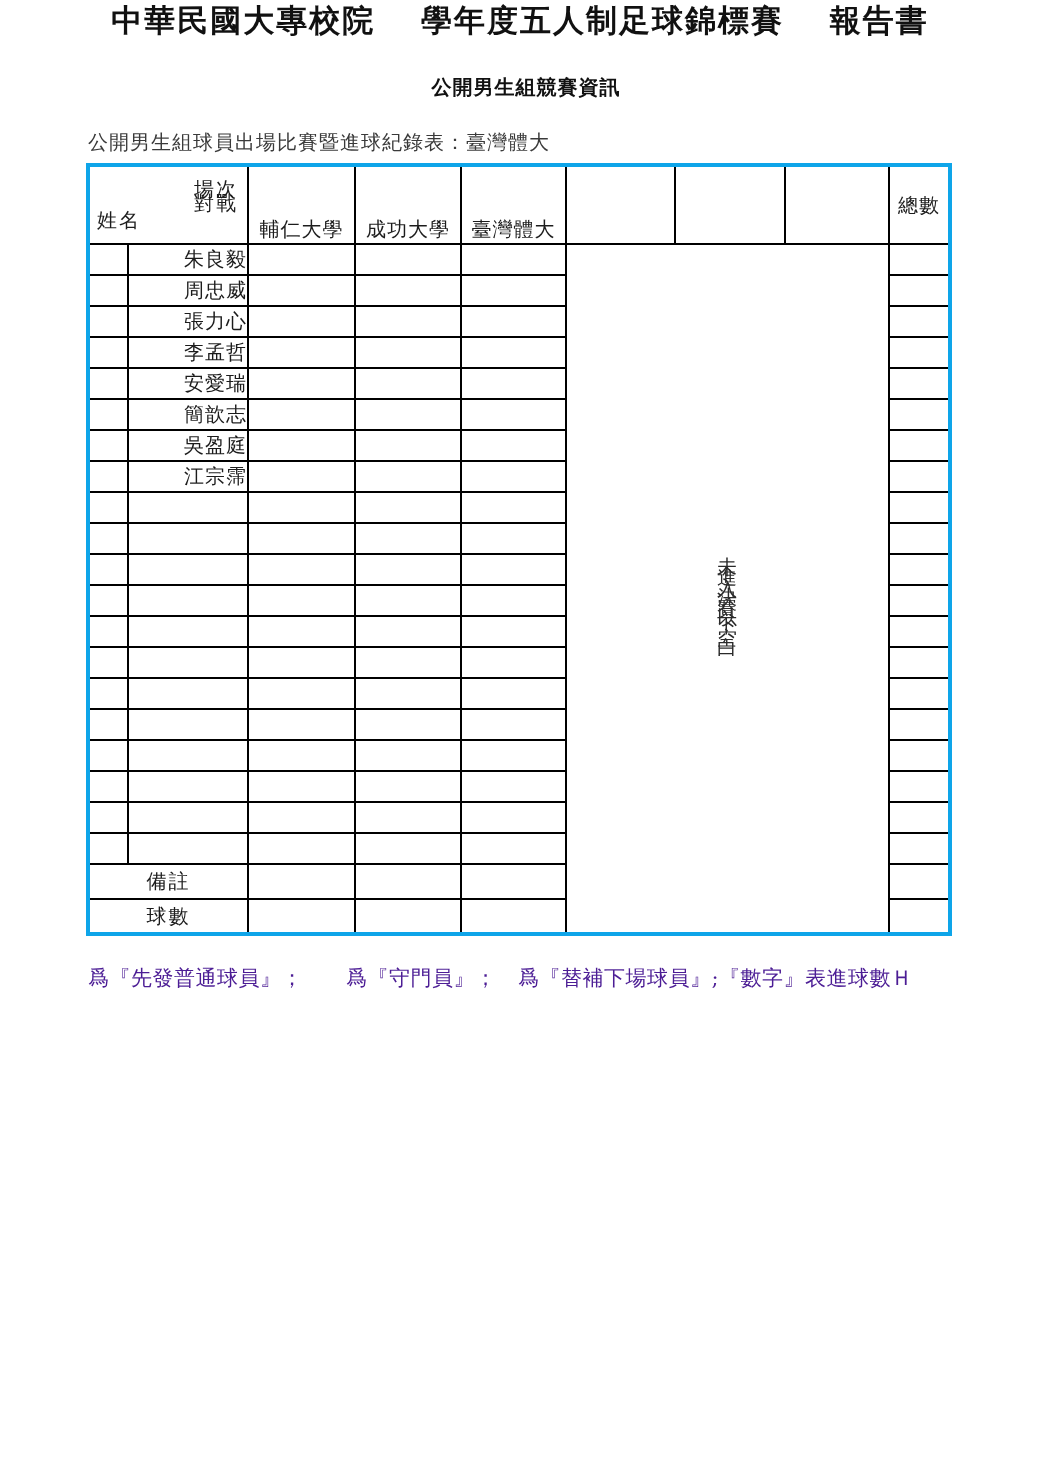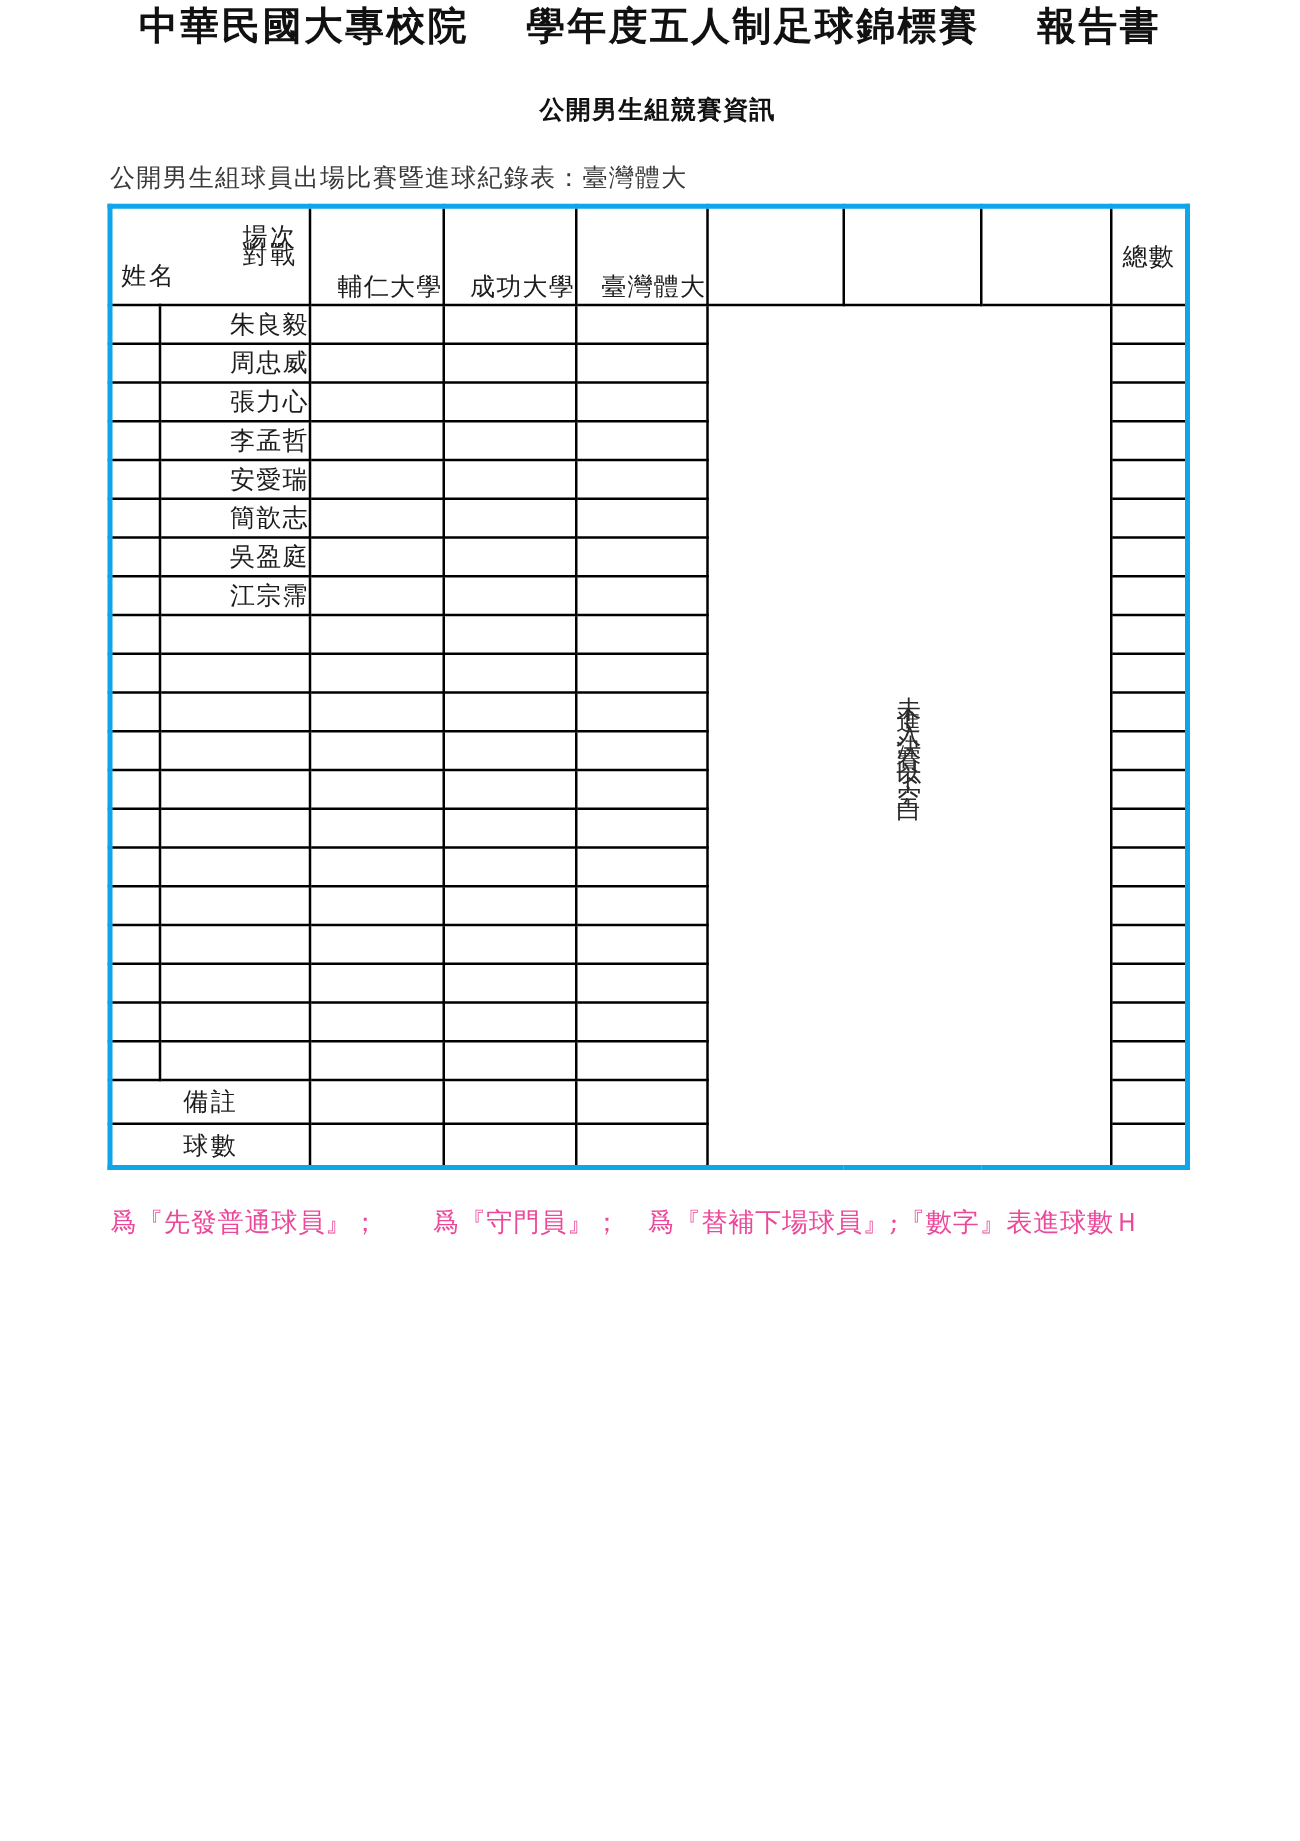--- a/index.html
+++ b/index.html
@@ -47,21 +47,21 @@
     font-size: 20px;
     padding: 0;
     overflow: hidden;
   }
 
   .header-row td { height: 76px; }
   .corner-cell { position: relative; }
   .corner-tr { position: absolute; top: 9px; right: 9px; letter-spacing: 2px; }
   .corner-bl { position: absolute; bottom: 9px; left: 7px; letter-spacing: 2px; }
   .corner-br { position: absolute; bottom: 26px; right: 9px; letter-spacing: 2px; }
-  .opp-cell { vertical-align: bottom; text-align: right; padding-bottom: 8px; letter-spacing: 1px; }
+  .opp-cell { vertical-align: bottom; text-align: center; padding-bottom: 8px; letter-spacing: 1px; }
   .total-head-cell { vertical-align: middle; text-align: center; letter-spacing: 1px; }
 
   .player-row td { height: 29px; }
   .name-cell { text-align: right; vertical-align: middle; letter-spacing: 1px; }
 
   .merged-cell { vertical-align: middle; text-align: center; }
   .vtext {
     display: inline-block;
     writing-mode: vertical-rl;
     font-size: 20px;
@@ -71,21 +71,21 @@
   }
 
   .footer-row td { height: 33px; text-align: center; }
   .footer-row.last td { height: 32px; font-family: Liberation Serif, serif; }
   .footer-label-cell { text-align: center; vertical-align: middle; letter-spacing: 2px; }
 
   .footnote {
     margin: 28px 0 0 88px;
     font-size: 21px;
     letter-spacing: 0.5px;
-    color: #ec4899;
+    color: #4c1d95;
     white-space: pre;
   }
 </style>
 </head>
 <body>
 
 <div class="page">
 
   <h1 class="title">中華民國大專校院　 學年度五人制足球錦標賽　 報告書</h1>
   <h2 class="subtitle">公開男生組競賽資訊</h2>

